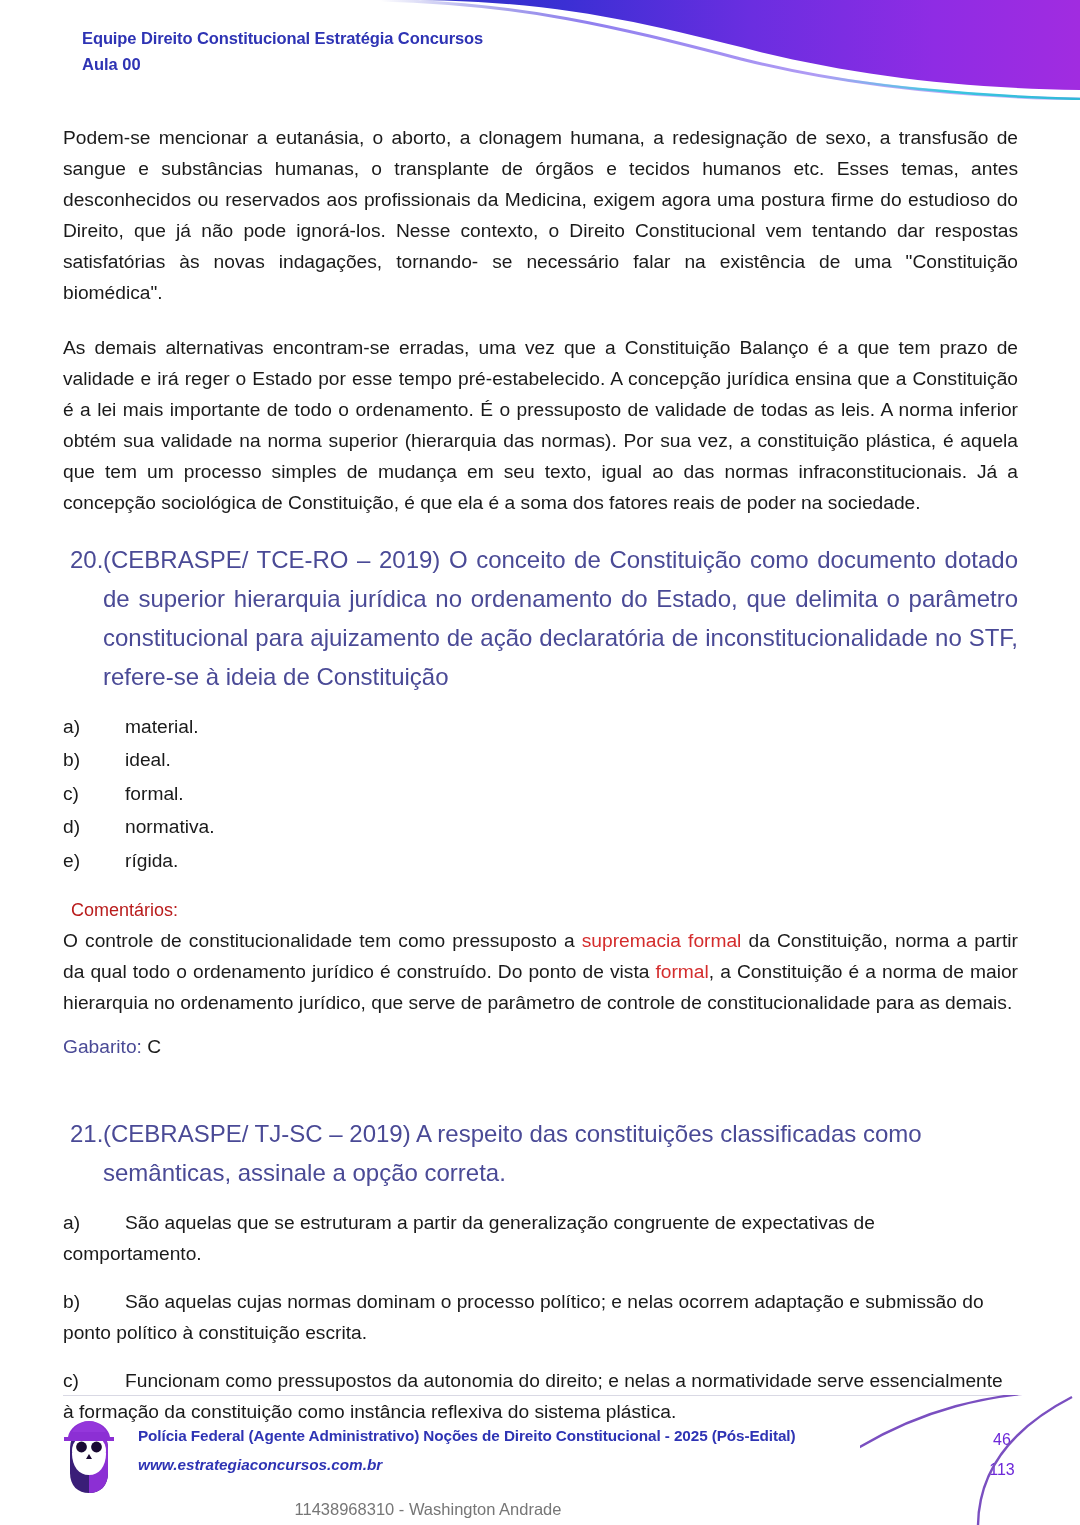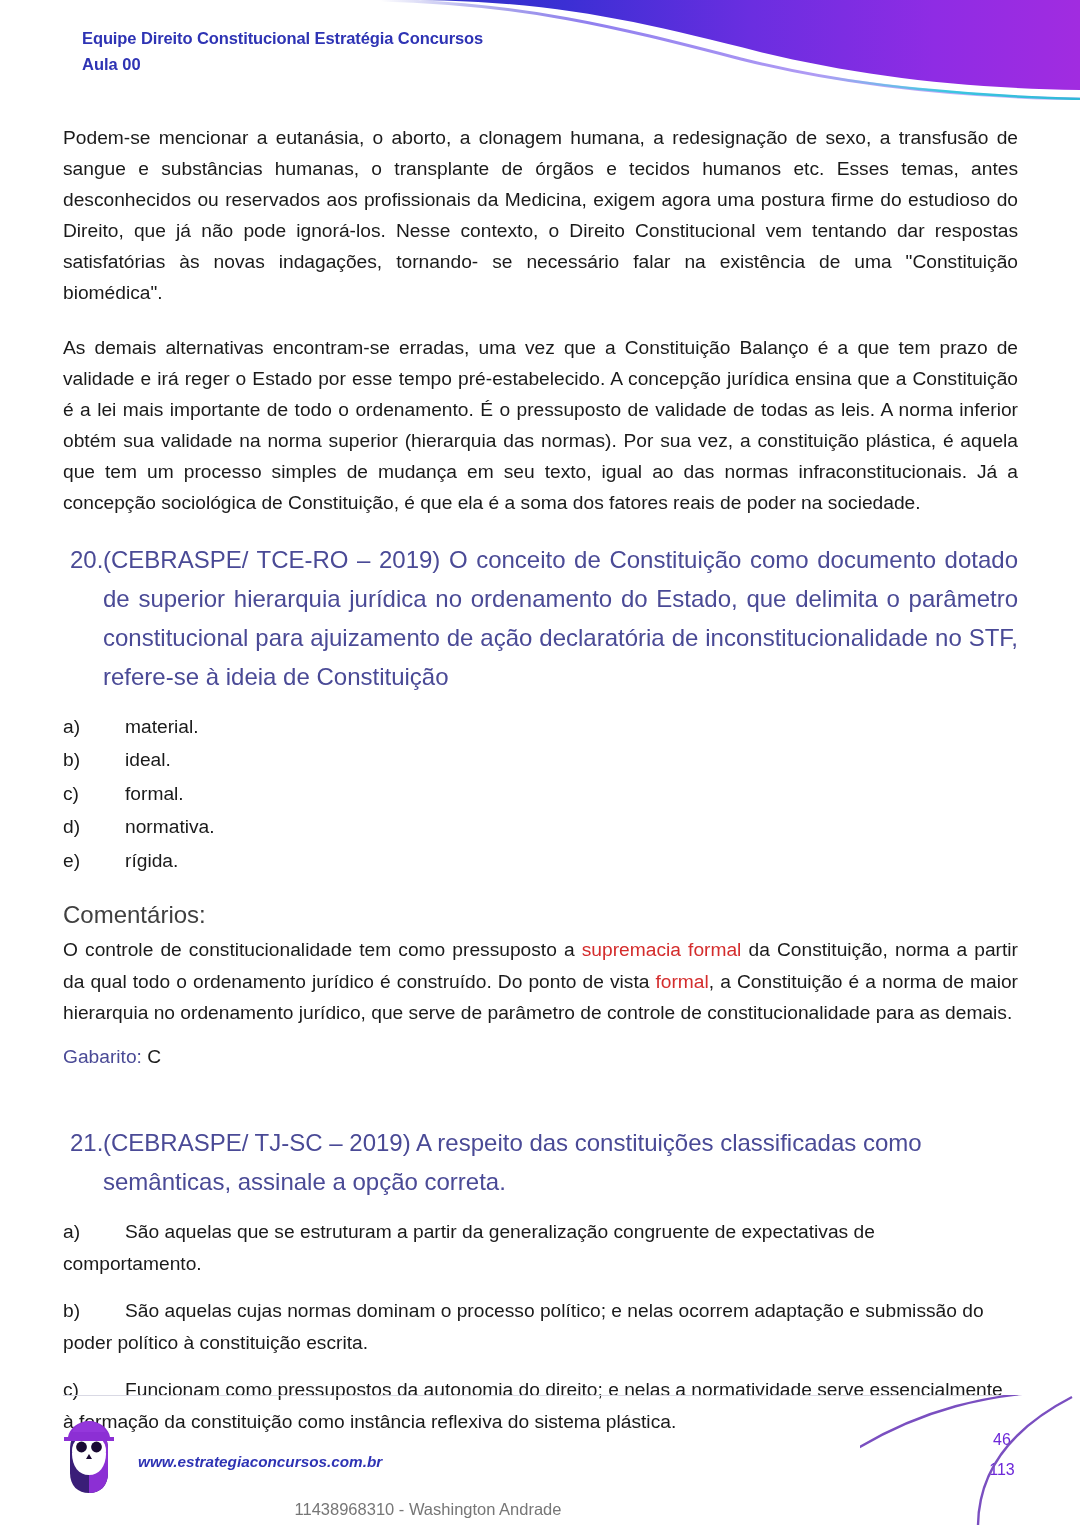--- a/index.html
+++ b/index.html
@@ -104,23 +104,24 @@
     color:#1a1a1a;
     margin-bottom:16px;
     text-align:left;
   }
   .alt-wrap .letter {
     display:inline-block;
     width:62px;
   }
 
   .label-com {
-    font-size:24px;
+    font-size:18px;
     line-height:1.6;
-    color:#404040;
+    color:#b91c1c;
+    margin-left:8px;
   }
   .comment-body {
     font-size:19.2px;
     line-height:1.62;
     color:#1a1a1a;
     text-align:justify;
     margin-bottom:14px;
   }
   .hl { color:#d42c2c; }
 
@@ -152,21 +153,21 @@
     font-weight:bold;
     color:#2e33b4;
     white-space:nowrap;
     letter-spacing:-0.1px;
   }
   .footer-url {
     font-size:15.3px;
     font-weight:bold;
     font-style:italic;
     color:#2e33b4;
-    margin-top:26px;
+    margin-top:11px;
   }
   .page-nums {
     position:absolute;
     right:48px; top:30px;
     text-align:center;
     width:60px;
   }
   .page-nums div {
     font-size:16px;
     color:#6d28d9;
@@ -269,21 +270,21 @@
 
     <div class="question q21">
       <span class="qnum">21.</span><span>(CEBRASPE/ TJ-SC – 2019) A respeito das constituições classificadas como semânticas, assinale a opção correta.</span>
     </div>
 
     <div>
       <div class="alt-wrap">
         <span class="letter">a)</span><span>São aquelas que se estruturam a partir da generalização congruente de expectativas de comportamento.</span>
       </div>
       <div class="alt-wrap">
-        <span class="letter">b)</span><span>São aquelas cujas normas dominam o processo político; e nelas ocorrem adaptação e submissão do poder político à constituição escrita.</span>
+        <span class="letter">b)</span><span>São aquelas cujas normas dominam o processo político; e nelas ocorrem adaptação e submissão do ponto político à constituição escrita.</span>
       </div>
       <div class="alt-wrap">
         <span class="letter">c)</span><span>Funcionam como pressupostos da autonomia do direito; e nelas a normatividade serve essencialmente à formação da constituição como instância reflexiva do sistema plástica.</span>
       </div>
     </div>
 
   </div>
 
   <div class="footer">
     <div class="footer-rule"></div>
@@ -301,20 +302,21 @@
       <path d="M6 24 L56 24 L56 28 L6 28 Z" fill="#8c2fd4"></path>
       <path d="M31 8 C24 8 17 13 14 19 L48 19 C45 13 38 8 31 8 Z" fill="#9a3ee0" opacity="0.6"></path>
 
       <circle cx="23.5" cy="34" r="5.4" fill="#1a0a33"></circle>
       <circle cx="38.5" cy="34" r="5.4" fill="#1a0a33"></circle>
 
       <path d="M31 41 L28 46 L34 46 Z" fill="#1a0a33"></path>
     </svg>
 
     <div class="footer-texts">
+      <div class="footer-title">Polícia Federal (Agente Administrativo) Noções de Direito Constitucional - 2025 (Pós-Edital)</div>
       <div class="footer-url">www.estrategiaconcursos.com.br</div>
     </div>
 
     <div class="page-nums">
       <div>46</div>
       <div>113</div>
     </div>
 
     <svg class="footer-arc" viewBox="0 0 220 130">
       <path d="M -10 58 C 60 14 130 -2 205 -4" fill="none" stroke="#7a4fc0" stroke-width="2.4"></path>

